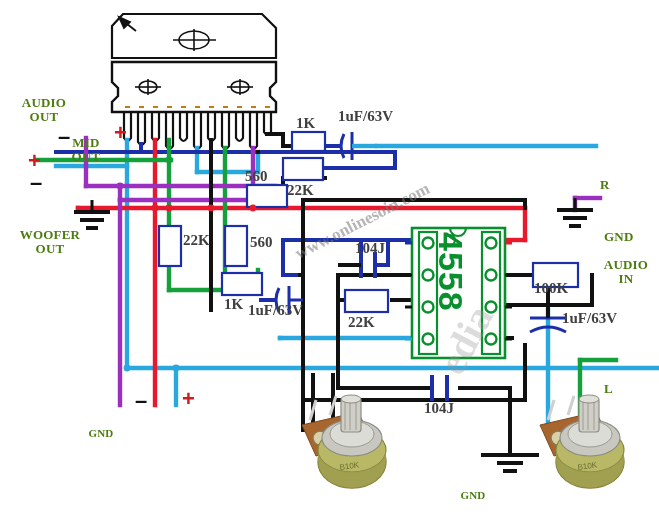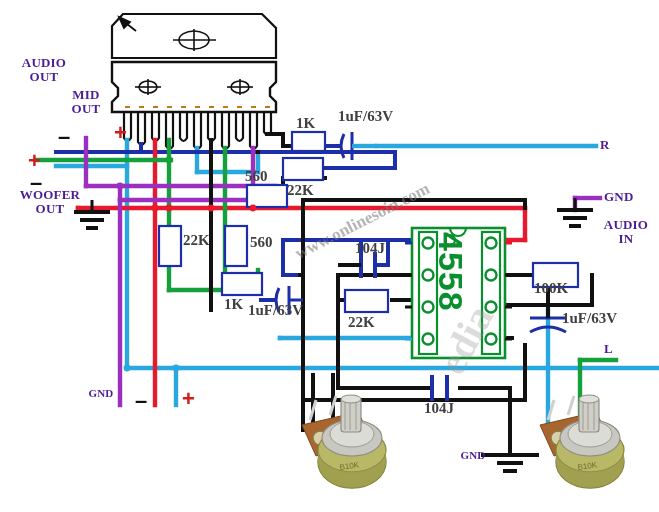--- a/index.html
+++ b/index.html
@@ -20,25 +20,26 @@
   }
   #stage svg {
     position: absolute;
     left: 0;
     top: 0;
   }
   .lbl {
     position: absolute;
     font-family: "Liberation Serif", serif;
     font-weight: bold;
-    color: #4c1d95;
+    color: #4d7c0f;
     line-height: 1.05;
     text-align: center;
     white-space: pre-line;
     letter-spacing: 0.2px;
+    margin-top: 40px;
   }
   .lbl-sm { font-size: 13px; }
   .lbl-xs { font-size: 11px; }
   .lbl-vcc {
     font-family: "Liberation Sans", sans-serif;
     font-size: 46px;
     font-weight: bold;
     color: #cf1c1c;
     letter-spacing: 1px;
   }
@@ -454,21 +455,21 @@
       </g>
       <ellipse cx="589" cy="399" rx="10" ry="4" fill="#e0e0da" stroke="#8d8d85" stroke-width="1"></ellipse>
       <text x="578" y="470" font-family="Liberation Sans, sans-serif" font-size="8" fill="#6e6e32" transform="rotate(-8 578 470)">B10K</text>
     </g>
 
   </svg>
 
   <div class="lbl lbl-sm" style="left:2px; top:56px; width:84px;">AUDIO
 OUT</div>
 
-  <div class="lbl lbl-sm" style="left:55px; top:88px; width:62px;">MID
+  <div class="lbl lbl-sm" style="left:55px; top:96px; width:62px;">MID
 OUT</div>
 
   <div class="lbl lbl-sm" style="left:2px; top:188px; width:96px;">WOOFER
 OUT</div>
 
   <div class="lbl lbl-sm" style="left:600px; top:138px; width:40px; text-align:left;">R</div>
 
   <div class="lbl lbl-sm" style="left:604px; top:190px; width:48px; text-align:left;">GND</div>
 
   <div class="lbl lbl-sm" style="left:596px; top:218px; width:60px;">AUDIO

